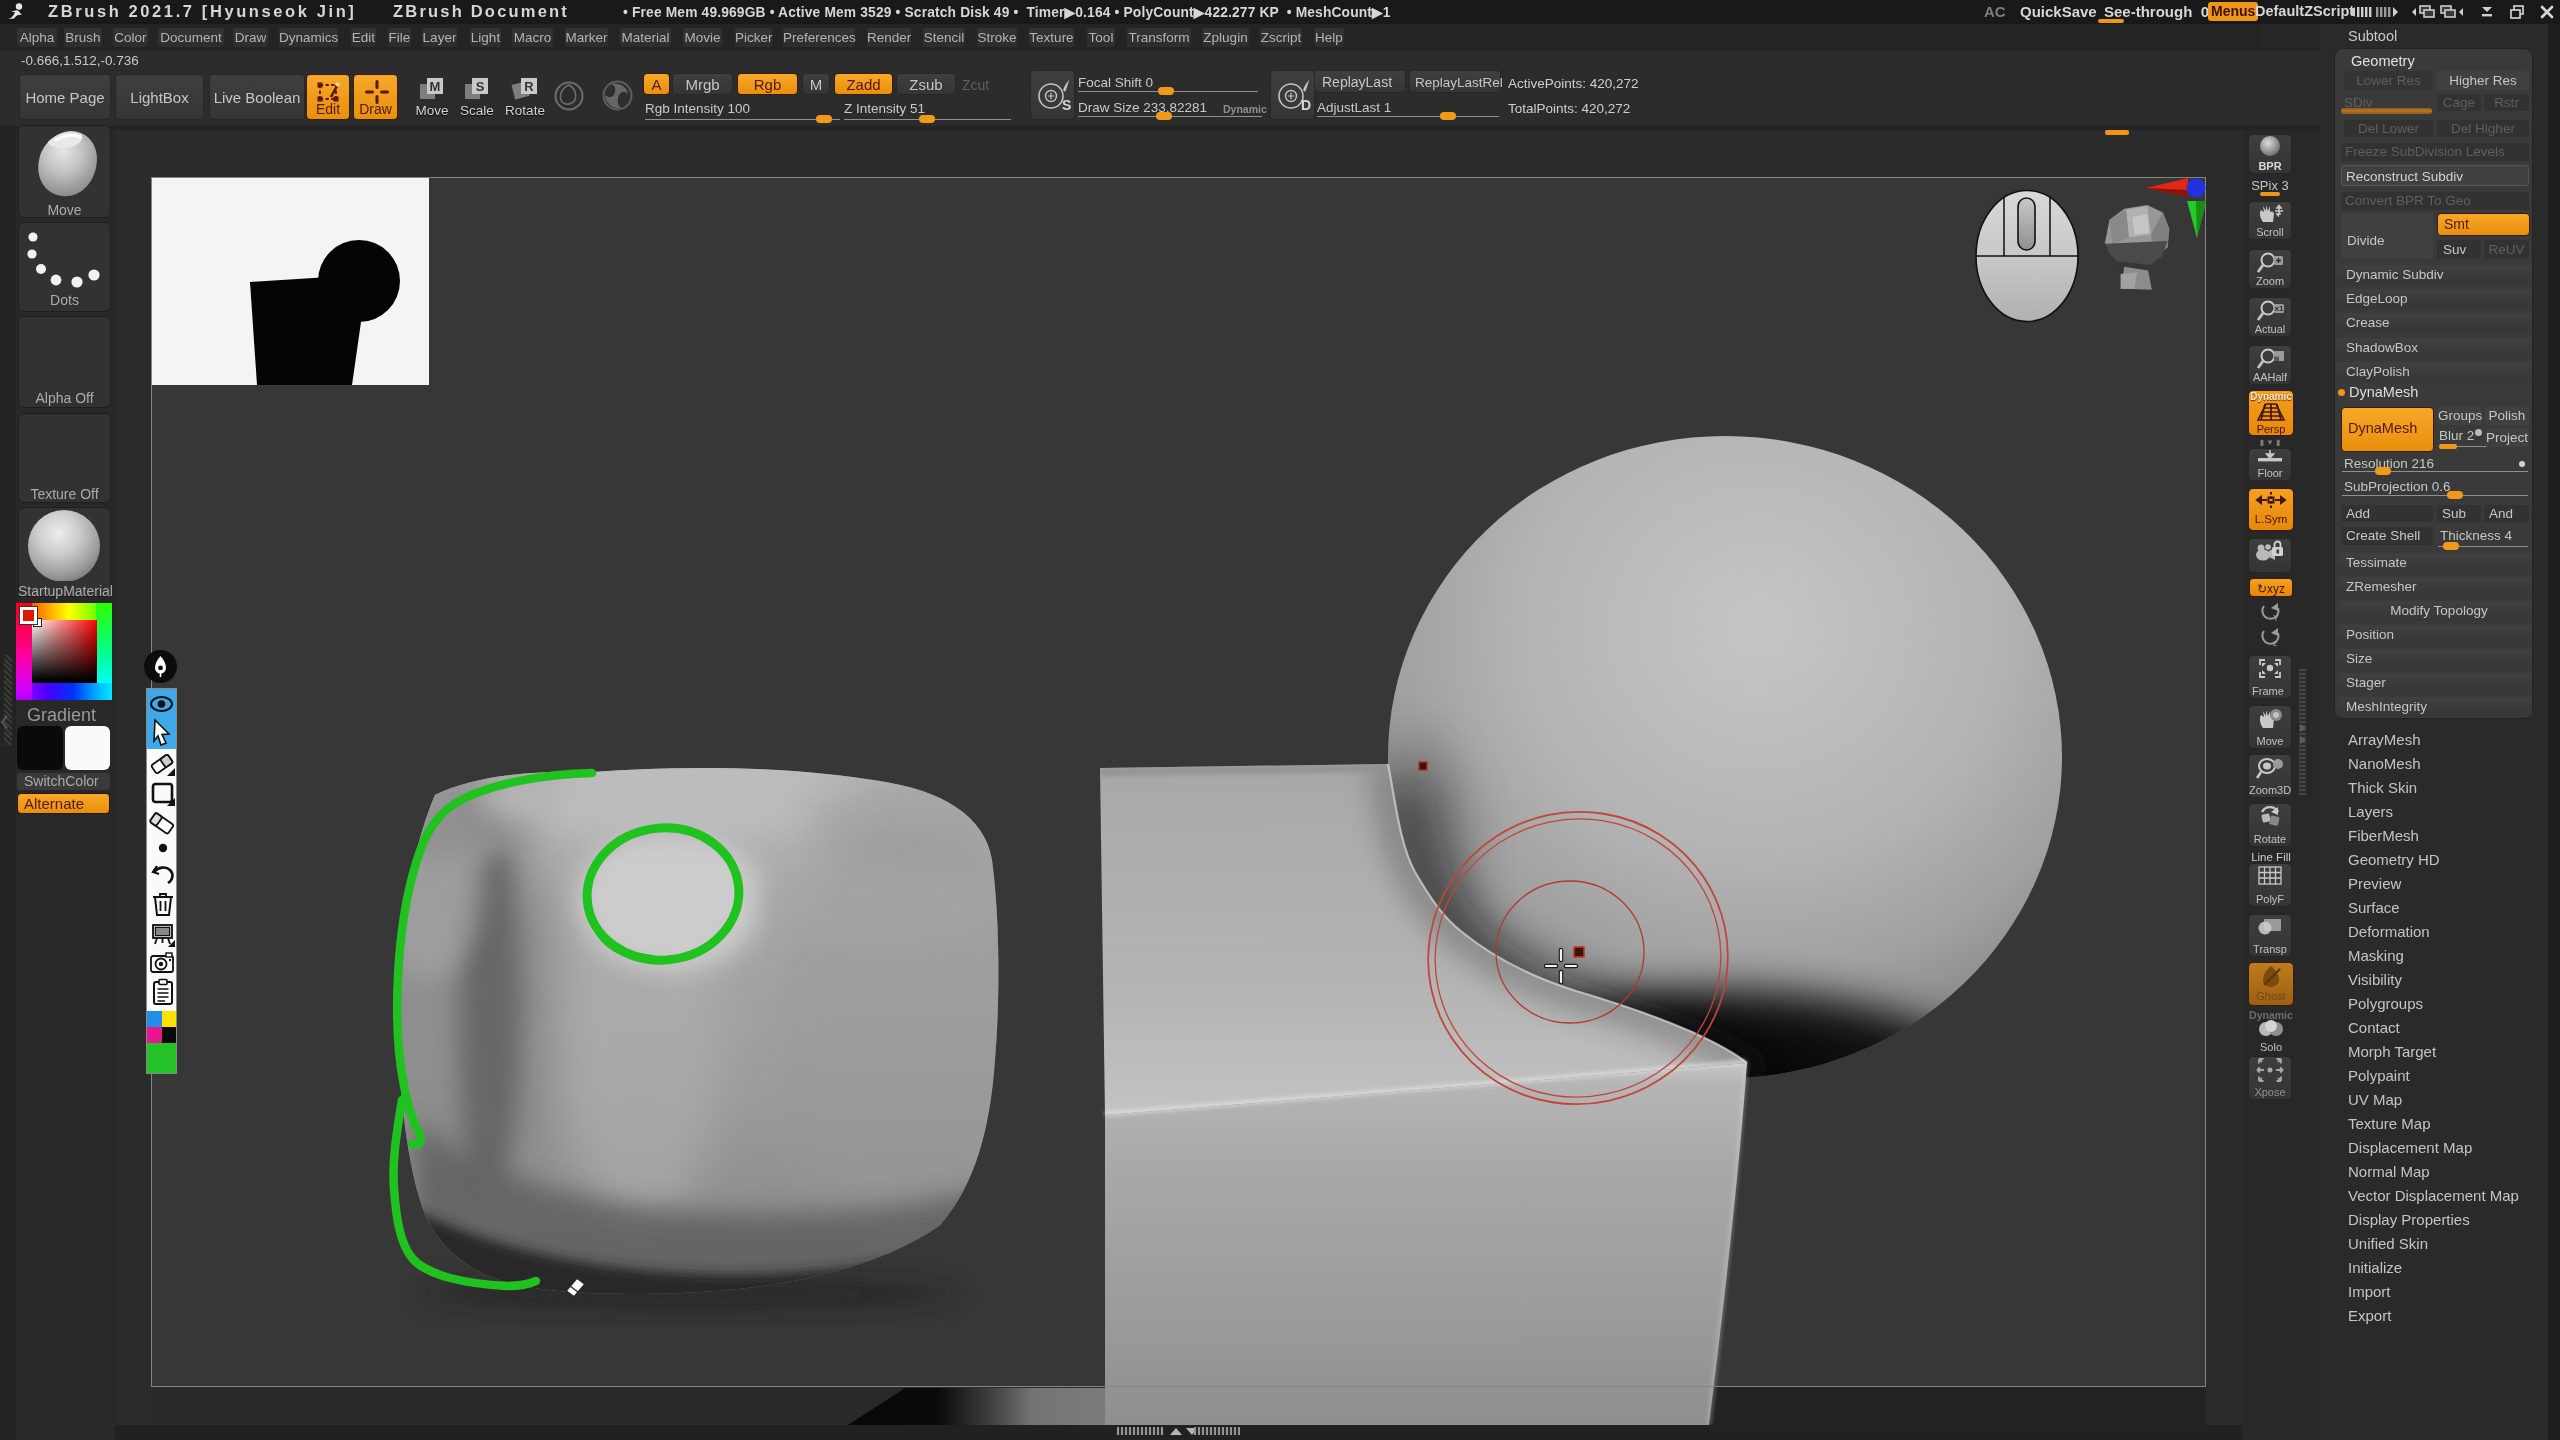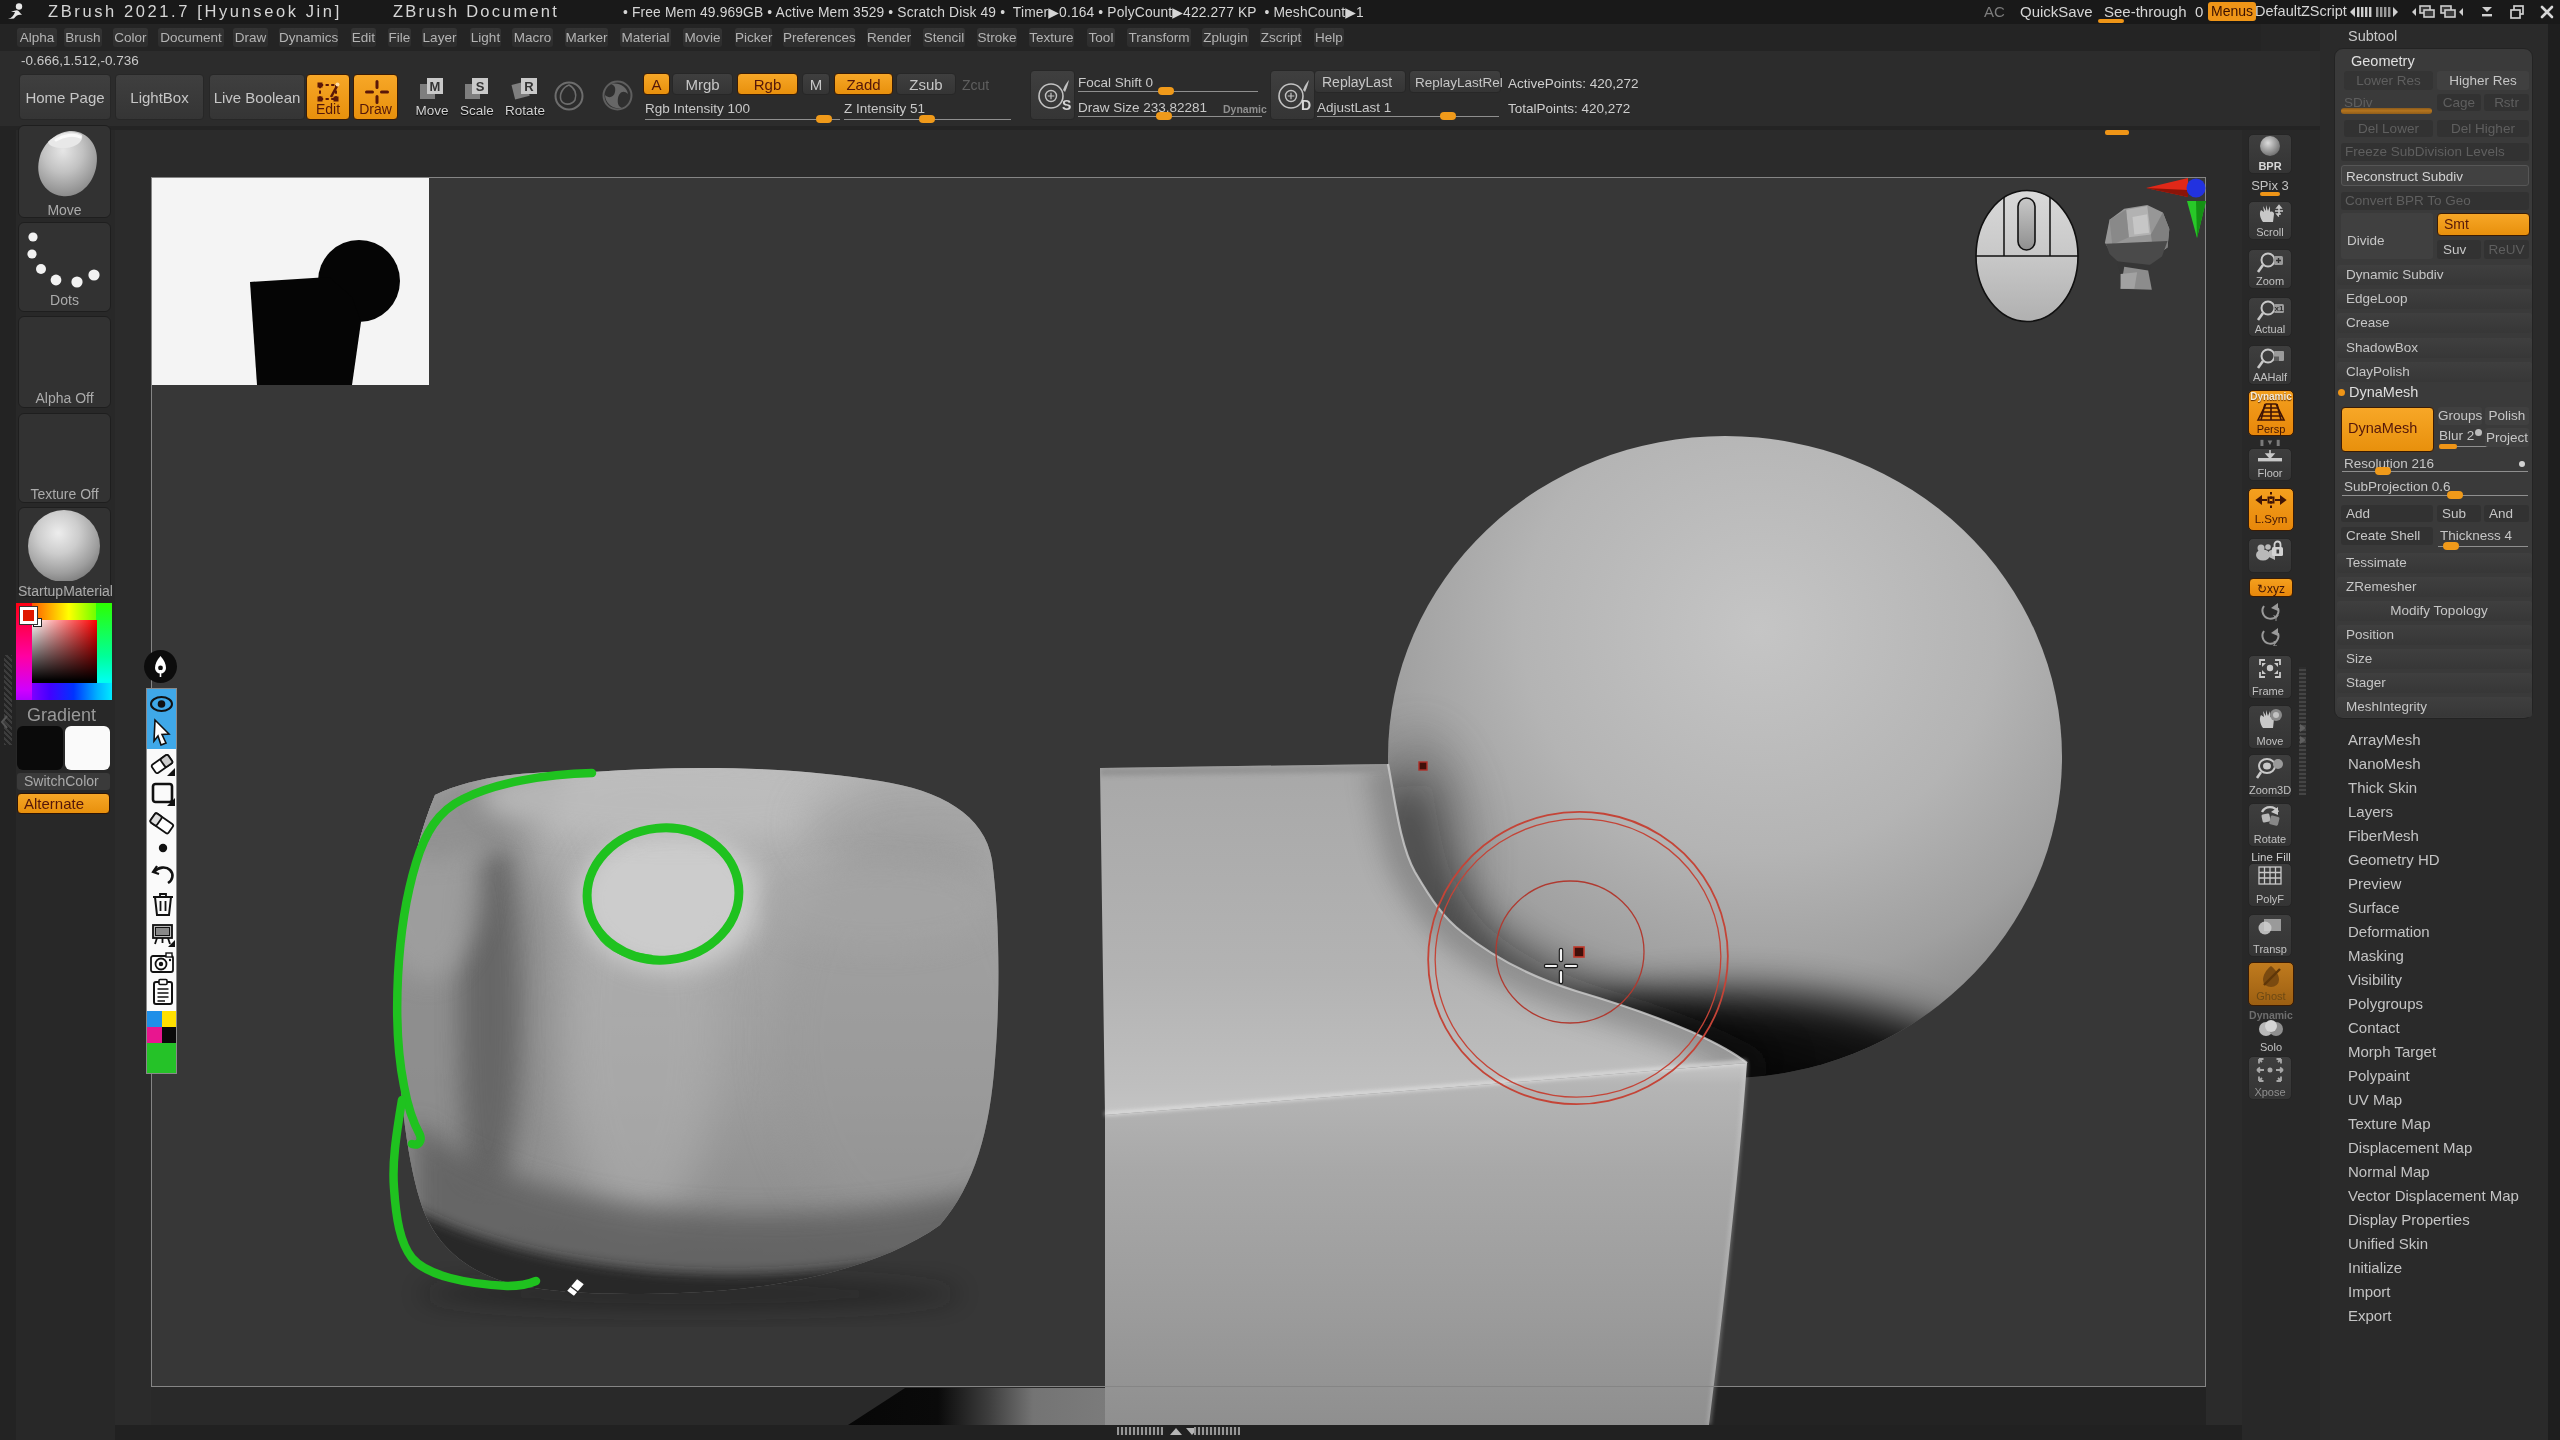--- a/index.html
+++ b/index.html
@@ -1,20 +1,20 @@
 <!DOCTYPE html>
 <html><head><meta charset="utf-8">
 <style>
 html,body{margin:0;padding:0;width:2560px;height:1440px;overflow:hidden;background:#262626;
 font-family:"Liberation Sans",sans-serif;-webkit-font-smoothing:antialiased;}
 *{box-sizing:border-box;}
 .abs{position:absolute;}
 #stage{position:relative;width:2560px;height:1440px;}
 
-#titlebar{left:0;top:0;width:2560px;height:24px;background:#191919;color:#d6d6d6;font-size:15px;}
+#titlebar{left:0;top:0;width:2560px;height:24px;background:#191919;color:#d6d6d6;font-size:15px;font-weight:bold;}
 #titlebar .t{position:absolute;top:3px;white-space:nowrap;}
 
 #menubar{left:0;top:24px;width:2261px;height:27px;background:#242424;}
 #menubar b{position:absolute;top:4px;height:19px;background:linear-gradient(#343434,#2d2d2d);
 border-radius:3px;color:#b4b4b4;font-weight:normal;font-size:13.5px;text-align:center;line-height:19px;}
 
 #toolzone{left:0;top:51px;width:2560px;height:79px;background:#2c2c2c;border-bottom:4px solid #242424;}
 .btn{position:absolute;background:linear-gradient(#3f3f3f,#353535);border:1px solid #272727;
 border-radius:4px;color:#c6c6c6;font-size:15px;text-align:center;}
 .obtn{position:absolute;background:linear-gradient(#f7a727,#e8900c);border:1px solid #3a1c05;

